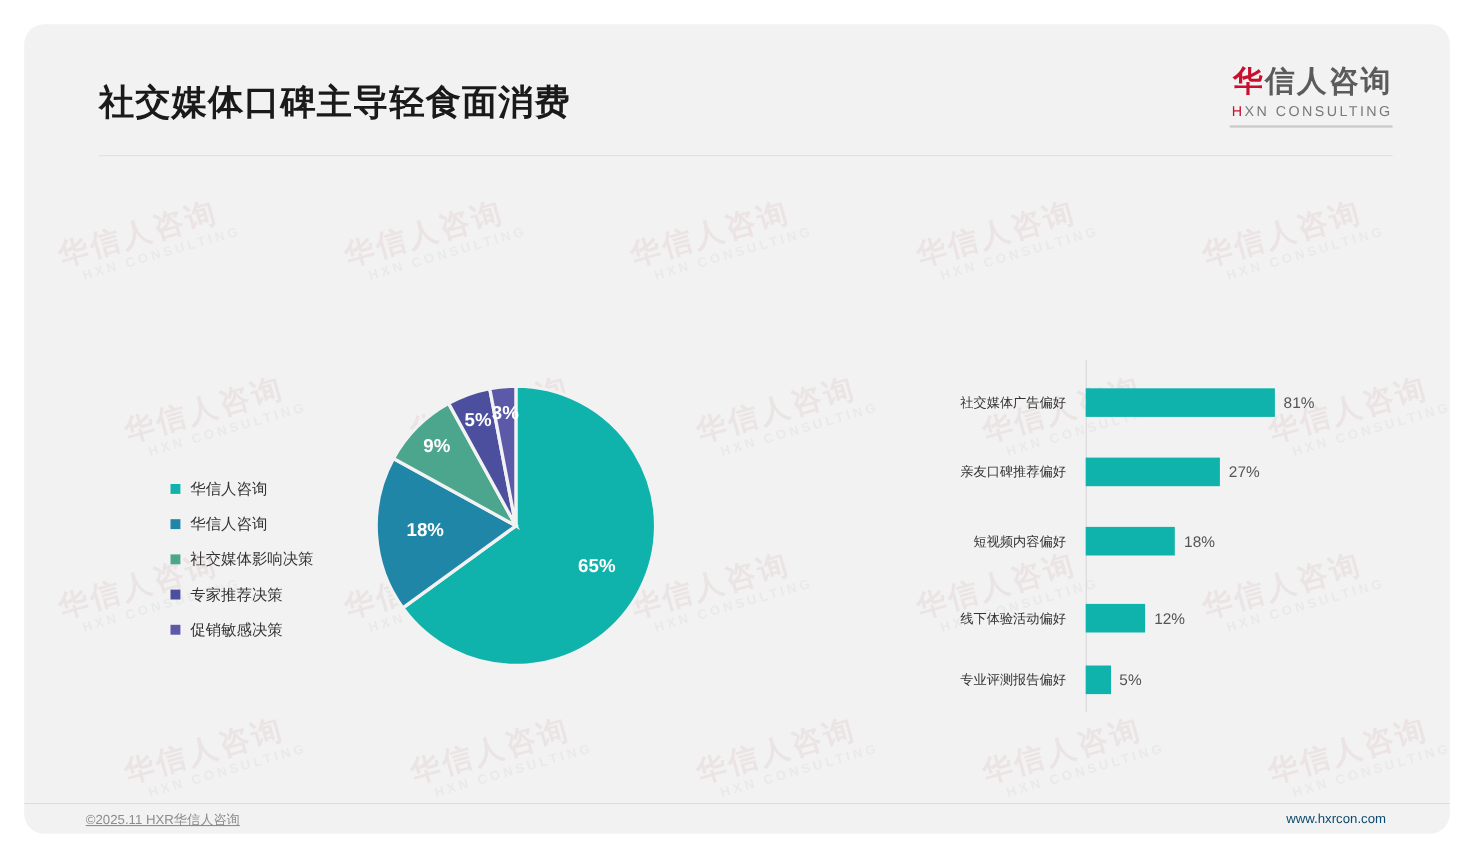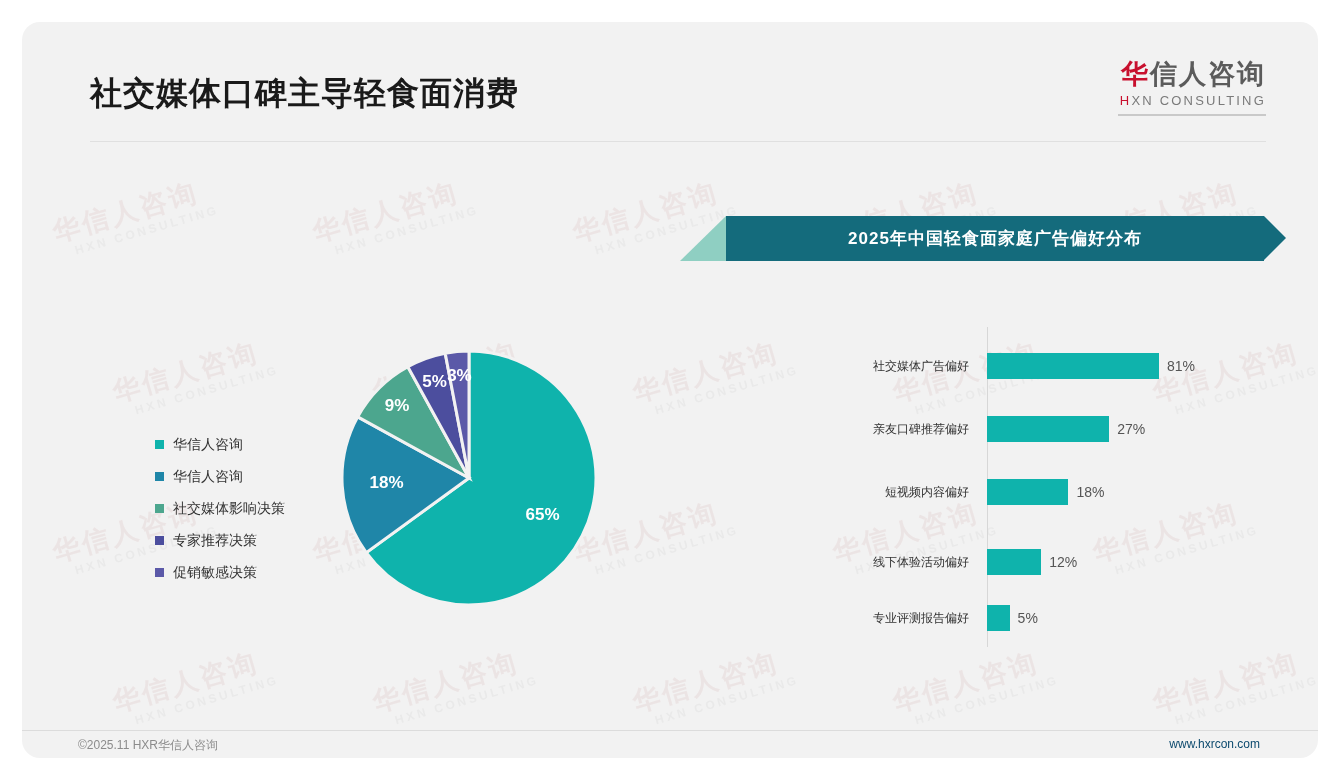--- a/index.html
+++ b/index.html
@@ -243,20 +243,21 @@
     left: 0; right: 0; top: 709px;
     height: 27px;
     z-index: 3;
   }
   .footer-left {
     position: absolute;
     left: 56px; top: 6px;
     font-size: 12px;
     color: #8c8c8c;
     white-space: nowrap;
+    text-decoration: underline;
   }
   .footer-right {
     position: absolute;
     right: 58px; top: 6px;
     font-size: 12px;
     color: #0c4a6e;
     white-space: nowrap;
     margin-left: 32px;
   }
 </style>
@@ -351,23 +352,20 @@
   <div class="header">
     <div class="page-title">社交媒体口碑主导轻食面消费</div>
     <div class="logo">
       <div class="logo-cn"><span class="red">华</span><span class="gray">信人咨询</span></div>
       <div class="logo-en"><span class="red">H</span><span>XN CONSULTING</span></div>
       <div class="logo-rule"></div>
     </div>
     <div class="header-rule"></div>
   </div>
 
-  <div class="banner banner-right">
-    <span>2025年中国轻食面家庭广告偏好分布</span>
-  </div>
 
   <div class="pie-wrap">
     <svg width="258" height="258" viewBox="0 0 258 258">
       <g id="pie-slices">
           <path d="M 129 129 L 129 2 A 127 127 0 1 1 26.254841714381683 203.6487270411441 Z" fill="#0fb3ac" stroke="#f2f2f2" stroke-width="3"></path>
           <path d="M 129 129 L 26.254841714381683 203.6487270411441 A 127 127 0 0 1 17.709051634429315 67.8172833890822 Z" fill="#1f86a8" stroke="#f2f2f2" stroke-width="3"></path>
           <path d="M 129 129 L 17.709051634429315 67.8172833890822 A 127 127 0 0 1 67.81728338908216 17.70905163442933 Z" fill="#4ca68e" stroke="#f2f2f2" stroke-width="3"></path>
           <path d="M 129 129 L 67.81728338908216 17.70905163442933 A 127 127 0 0 1 105.20257304761297 4.2495191574565325 Z" fill="#4c4e9e" stroke="#f2f2f2" stroke-width="3"></path>
           <path d="M 129 129 L 105.20257304761297 4.2495191574565325 A 127 127 0 0 1 128.99999999999997 2 Z" fill="#5b59a8" stroke="#f2f2f2" stroke-width="3"></path>
         </g>

